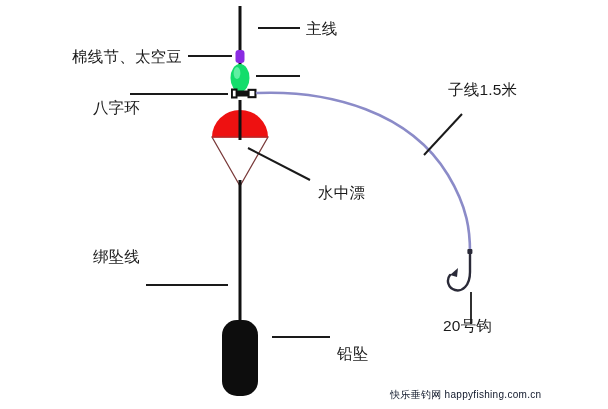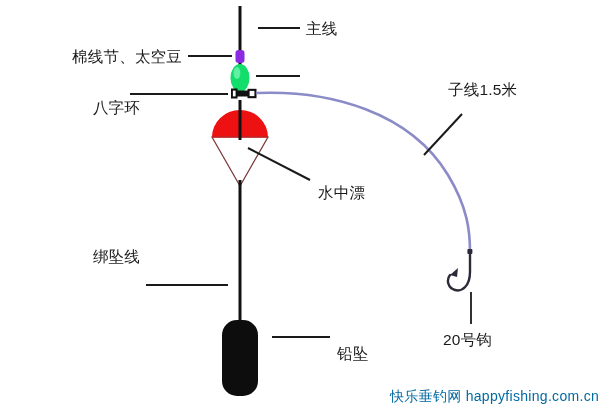--- a/index.html
+++ b/index.html
@@ -28,22 +28,22 @@
     position: absolute;
     color: #1a1a1a;
     font-size: 15.5px;
     line-height: 1.25;
     white-space: pre;
     letter-spacing: 0.2px;
   }
   .lbl-r { text-align: right; }
   .wm {
     position: absolute;
-    color: #0369a1;
-    font-size: 14px;
+    color: #0f172a;
+    font-size: 10px;
     white-space: pre;
     letter-spacing: 0.3px;
   }
 </style>
 </head>
 <body>
 
 <div id="canvas">
 
   <svg id="art" viewBox="0 0 608 409">
@@ -118,17 +118,17 @@
 
   <div class="lbl" style="left:448px; top:80px;">子线1.5米</div>
 
   <div class="lbl" style="left:318px; top:183px;">水中漂</div>
 
   <div class="lbl lbl-r" style="left:0px; top:247px; width:140px;">绑坠线</div>
 
 
   <div class="lbl" style="left:337px; top:344px;">铅坠</div>
 
-  <div class="lbl" style="left:443px; top:330px;">20号钩</div>
+  <div class="lbl" style="left:443px; top:316px;">20号钩</div>
 
   <div class="wm" style="left:390px; top:388px;">快乐垂钓网 happyfishing.com.cn</div>
 
 </div>
 
 </body></html>

